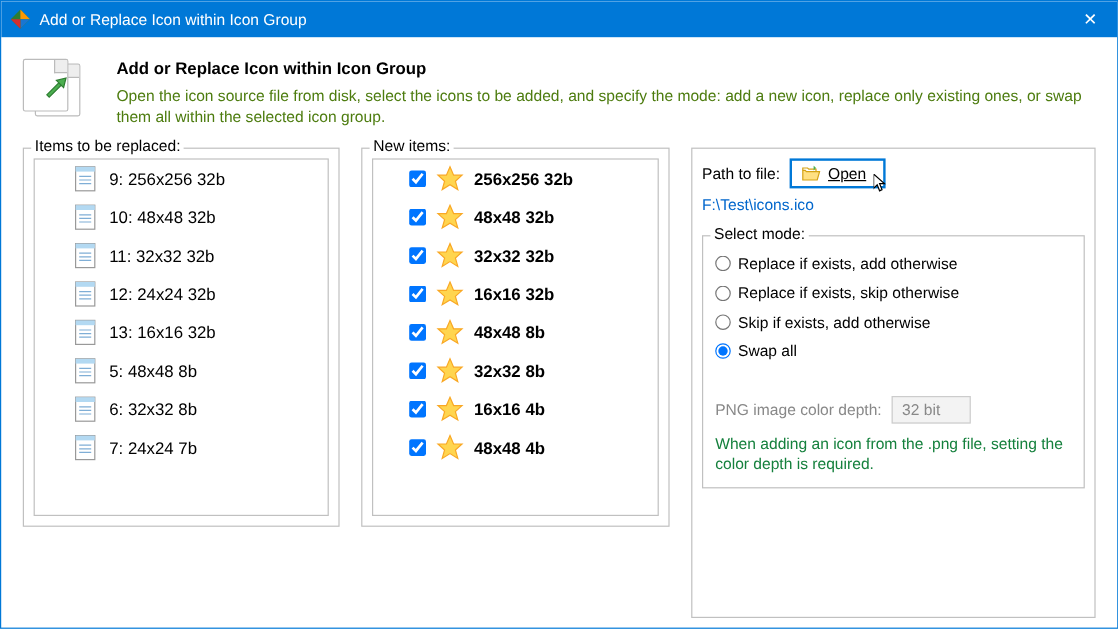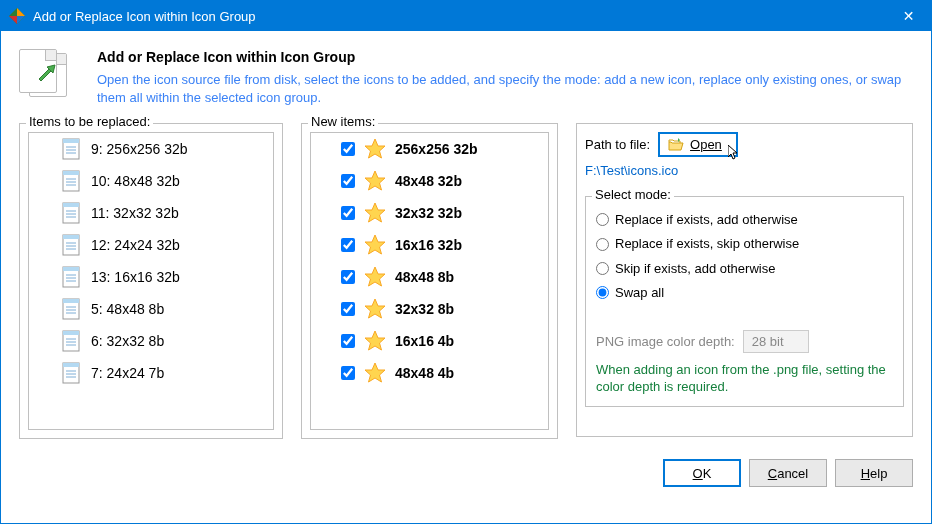--- a/index.html
+++ b/index.html
@@ -11,21 +11,21 @@
 .close-x { color: #fff; font-size: 14px; font-weight: 300; }
 .header { display: flex; padding: 18px 18px 14px 18px; }
 .header-icon { width: 50px; height: 48px; margin-right: 28px; position: relative; }
 .doc-stack { position: absolute; width: 38px; height: 44px; border: 1px solid #bbb; background: #fff; border-radius: 2px; }
 .doc-stack::before { content: ''; position: absolute; top: 0; right: 0; width: 10px; height: 10px; border-left: 1px solid #bbb; border-bottom: 1px solid #bbb; background: #eee; }
 .doc-back { left: 10px; top: 4px; }
 .doc-front { left: 0; top: 0; }
 .arrow-badge { position: absolute; left: 16px; top: 14px; width: 24px; height: 24px; }
 .header-text { flex: 1; }
 .header-title { font-weight: 600; font-size: 14px; margin-bottom: 6px; }
-.header-desc { font-size: 13px; line-height: 1.4; color: #3b82f6; }
+.header-desc { font-size: 13px; line-height: 1.4; color: #4d7c0f; }
 .body { display: flex; padding: 0 18px 12px 18px; gap: 18px; }
 .col-items, .col-new { display: flex; flex-direction: column; }
 .col-items { width: 264px; }
 .col-new { width: 257px; }
 .col-right { flex: 1; display: flex; flex-direction: column; }
 .listbox { border: 1px solid #c0c0c0; height: 298px; overflow-y: scroll; background: #fff; padding-left: 24px; }
 .listbox::-webkit-scrollbar { width: 17px; }
 .listbox::-webkit-scrollbar-track { background: #f0f0f0; }
 .listbox::-webkit-scrollbar-thumb { background: #c7c7c7; border: 1px solid #a0a0a0; }
 .listbox::-webkit-scrollbar-button { background: #f0f0f0; height: 17px; }
@@ -232,21 +232,21 @@
             <svg class="row-icon" viewBox="0 0 24 24">
               <polygon points="12,2 15,9 22,9 16.5,14 18.5,21 12,17 5.5,21 7.5,14 2,9 9,9" fill="#ffd54f" stroke="#f9a825"></polygon>
             </svg>
             <span class="row-text bold-text">48x48 4b</span>
           </div>
       </div>
     </div>
   </div>
 
   <div class="col-right">
-    <div class="groupbox" style="height:314px;">
+    <div class="groupbox" style="height:392px;">
 
       <div class="path-row">
         <span class="path-label">Path to file:</span>
         <div class="open-btn">
           <svg class="open-btn-icon" viewBox="0 0 16 14">
               <path d="M1,4 L1,12 L13,12 L15,5 L4,5 L3,4 Z" fill="#ffe082" stroke="#d4a215"></path>
               <path d="M1,4 L1,2 L5,2 L6,3 L12,3 L12,5" fill="none" stroke="#d4a215"></path>
               <polygon points="10,0 12,2 10,4" fill="#4caf50"></polygon>
             </svg>
           <span class="open-btn-text">Open</span>
@@ -259,21 +259,21 @@
 
       <div class="mode-section">
         <div class="groupbox-label">Select mode:</div>
         <div class="mode-row"><input type="radio" name="mode" class="mode-radio" style=""><span class="mode-label">Replace if exists, add otherwise</span></div>
         <div class="mode-row"><input type="radio" name="mode" class="mode-radio" style=""><span class="mode-label">Replace if exists, skip otherwise</span></div>
         <div class="mode-row"><input type="radio" name="mode" class="mode-radio" style=""><span class="mode-label">Skip if exists, add otherwise</span></div>
         <div class="mode-row"><input type="radio" name="mode" class="mode-radio" checked="" style=""><span class="mode-label">Swap all</span></div>
 
         <div class="png-row">
           <span>PNG image color depth:</span>
-          <span class="png-select">28 bit</span>
+          <span class="png-select">32 bit</span>
         </div>
         <div class="note-text">When adding an icon from the .png file, setting the color depth is required.</div>
       </div>
     </div>
   </div>
 </div>
 
 <div class="footer">
   <button class="footer-btn primary"><span><u>O</u>K</span></button>
   <button class="footer-btn"><span><u>C</u>ancel</span></button>

